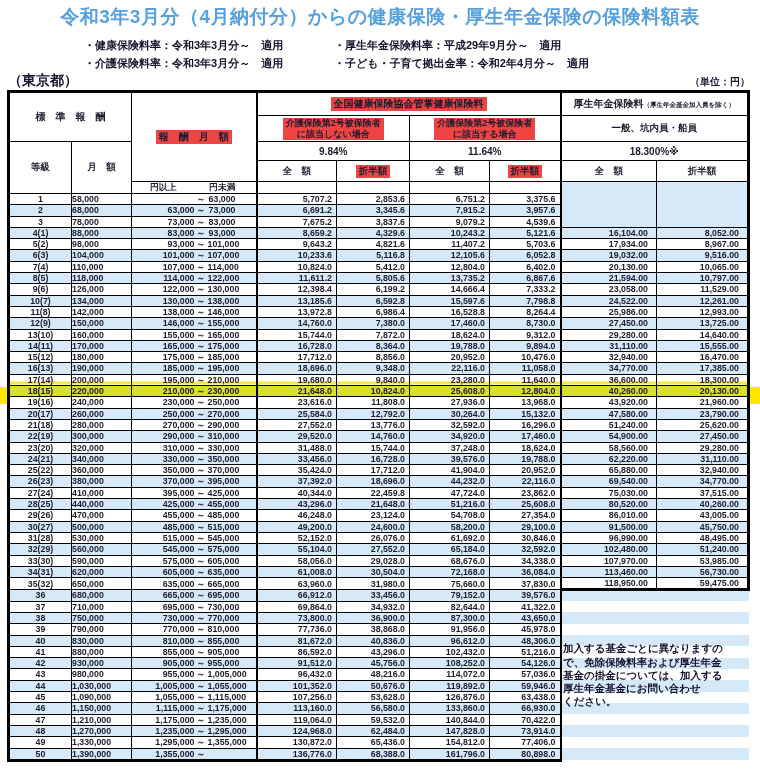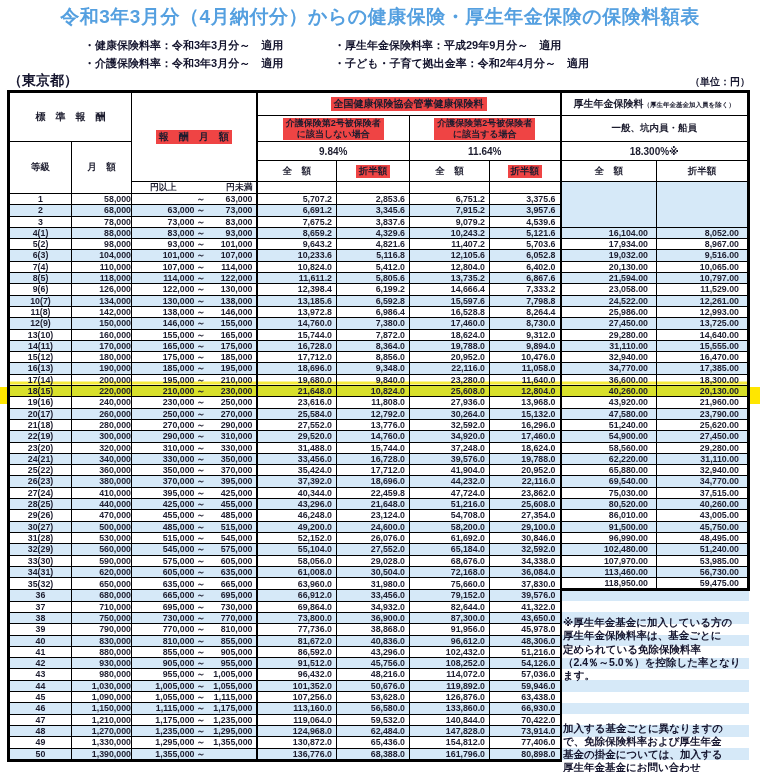--- a/index.html
+++ b/index.html
@@ -30,27 +30,27 @@
 
   .grp { font-size:10px; }
   .two { font-size:9px; line-height:11px; }
   .rate { font-size:10px; }
   .tiny { font-size:6.5px; }
   .ylw { background:#ef4444; padding:0 3px; display:inline-block; }
   .pre { white-space:pre-line; }
 
   .g { text-align:center; }
   .num { text-align:right; padding-right:4px; }
-  .mcol { text-align:right; padding-right:0; }
+  .mcol { padding-right:0; }
   .pnum { text-align:right; padding-right:8px; }
   .range { }
   .range .wrap { display:flex; align-items:center; width:100%; }
   .range .lo { flex:1; text-align:right; }
   .range .tl { width:13px; text-align:center; }
-  .range .hi { width:48px; text-align:right; padding-right:3px; }
+  .range .hi { width:48px; text-align:right; padding-right:20px; }
   .r5 .range .lo { text-align:center; }
 
   tr.stripe td { background:#d6e9f8; }
   tr.preh td { background:linear-gradient(to bottom,#ffffff 68%,#f5ea39 68%); }
   tr.hl td { background:#d8e02a; }
   .pblue { background:#d6e9f8; }
   .nbB { border-bottom:0; }
   .pb { background:#d6e9f8; border-top:0; border-bottom:0; }
   .pbB { border-bottom:1px solid #000; }
   .ghost { border:none; background:#fff; }
@@ -987,25 +987,20 @@
           <td class="num B3">68,388.0</td>
           <td class="num B3">161,796.0</td>
           <td class="num sepR R3 B3">80,898.0</td>
           <td class="ghost"></td>
           <td class="ghost"></td>
         </tr>
       </tbody>
   </table>
 
   <div class="note">
-    <div>※厚生年金基金に加入している方の
-厚生年金保険料率は、基金ごとに
-定められている免除保険料率
-（2.4％～5.0％）を控除した率となり
-ます。</div>
     <div style="height:13px"></div>
     <div>加入する基金ごとに異なりますの
 で、免除保険料率および厚生年金
 基金の掛金については、加入する
 厚生年金基金にお問い合わせ
 ください。</div>
   </div>
 
 </div>
 

